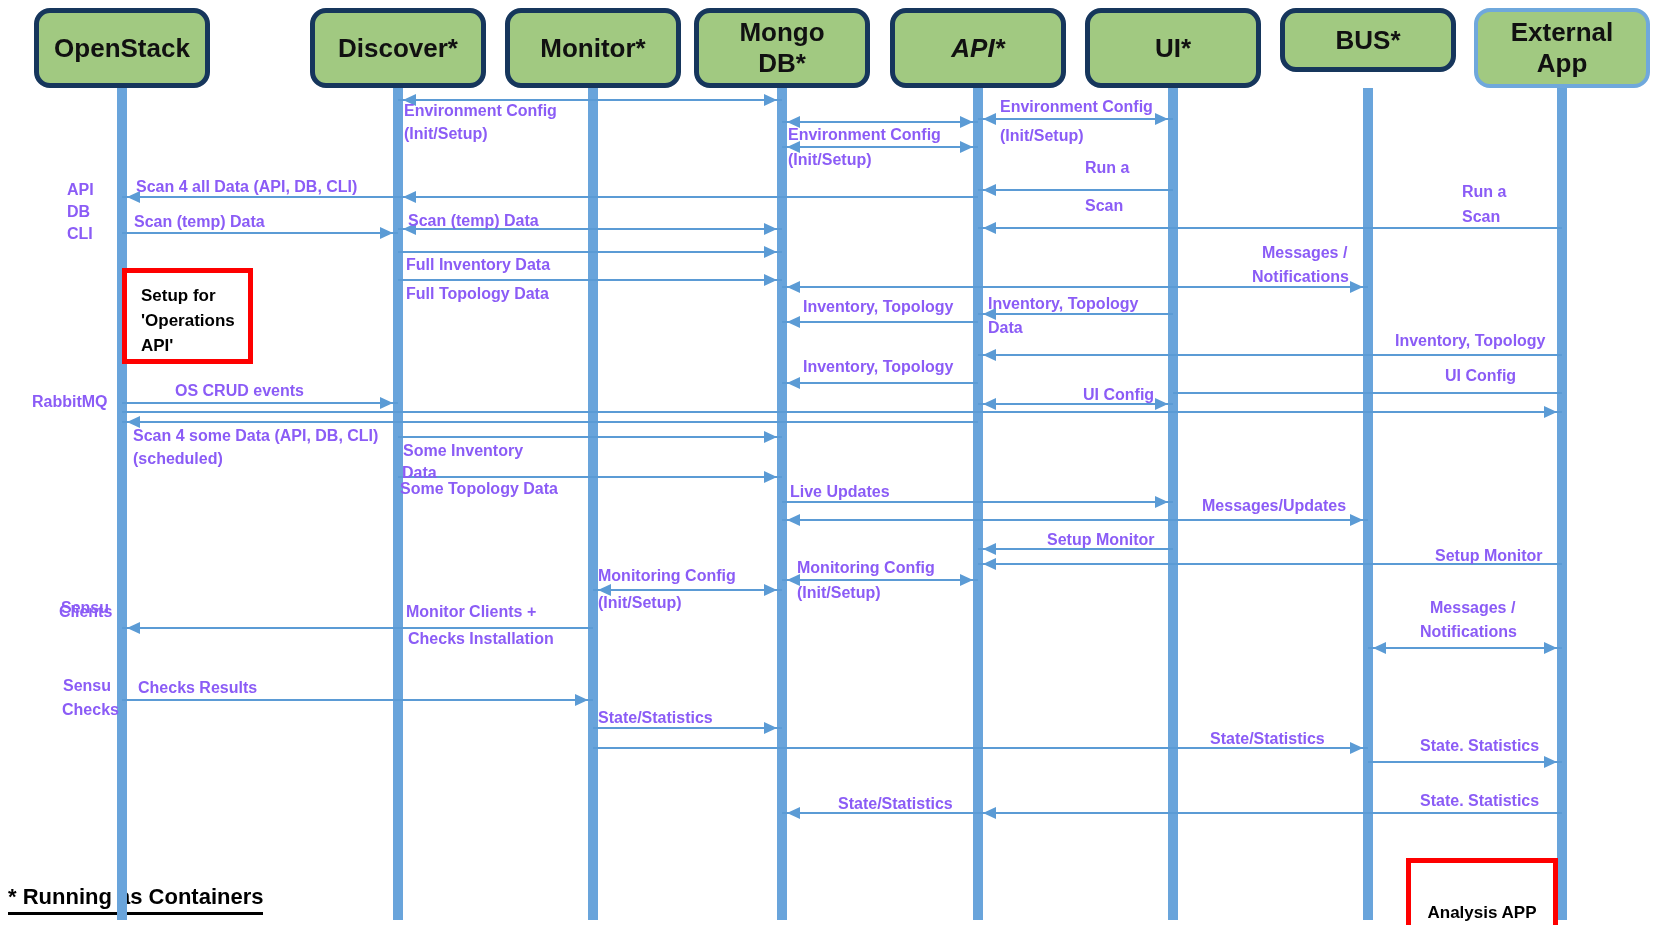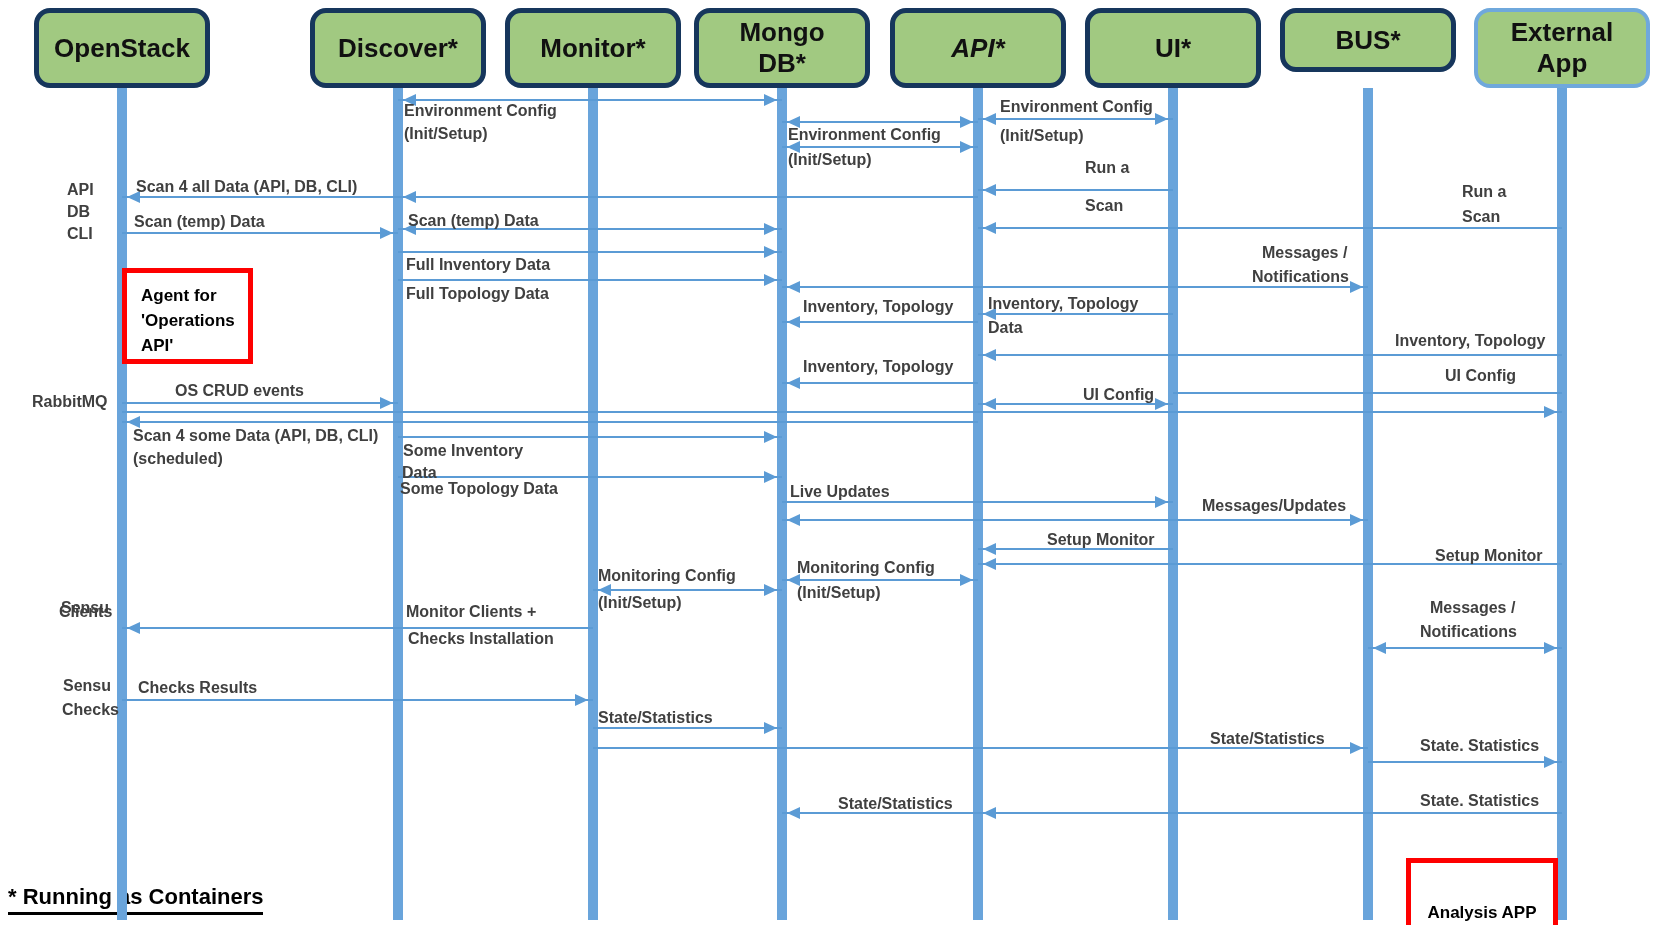--- a/index.html
+++ b/index.html
@@ -4,21 +4,21 @@
 <style>
   html,body{margin:0;padding:0;background:#fff;}
   #diagram{position:relative;width:1655px;height:925px;background:#fff;overflow:hidden;
            font-family:"Liberation Sans",sans-serif;}
   .actor-box{position:absolute;box-sizing:border-box;border-radius:16px;
              display:flex;flex-direction:column;align-items:center;justify-content:center;
              font-weight:bold;font-size:26px;color:#111;text-align:center;line-height:31px;}
   .lifeline{position:absolute;width:10px;}
   .arrow-line{position:absolute;height:2px;}
   .tri{position:absolute;width:0;height:0;}
-  .lbl{position:absolute;font-weight:bold;font-size:16px;color:#404040;white-space:nowrap;line-height:19px;}
+  .lbl{position:absolute;font-weight:bold;font-size:16px;color:#8b5cf6;white-space:nowrap;line-height:19px;}
   .callout{position:absolute;box-sizing:border-box;background:#fff;}
   .callout .ctext{font-weight:bold;font-size:17px;color:#000;line-height:25px;}
   #footer-note{position:absolute;left:8px;top:884px;font-weight:bold;font-size:22px;color:#000;
                border-bottom:3px solid #000;padding-bottom:2px;white-space:nowrap;}
 </style>
 </head>
 <body>
 
 <div id="diagram">
   <div id="footer-note">* Running as Containers</div>
@@ -190,20 +190,20 @@
     <div class="lbl" style="left: 1420px; top: 622px;">Notifications</div>
     <div class="lbl" style="left: 63px; top: 676px;">Sensu</div>
     <div class="lbl" style="left: 62px; top: 700px;">Checks</div>
     <div class="lbl" style="left: 138px; top: 678px;">Checks Results</div>
     <div class="lbl" style="left: 598px; top: 708px;">State/Statistics</div>
     <div class="lbl" style="left: 1210px; top: 729px;">State/Statistics</div>
     <div class="lbl" style="left: 1420px; top: 736px;">State. Statistics</div>
     <div class="lbl" style="left: 838px; top: 794px;">State/Statistics</div>
     <div class="lbl" style="left: 1420px; top: 791px;">State. Statistics</div>
     <div class="callout" style="left: 122px; top: 268px; width: 131px; height: 96px; border: 5px solid rgb(254, 0, 0); display: flex; flex-direction: column; justify-content: flex-start; align-items: flex-start; padding: 10px 0px 0px 14px;">
-      <div class="ctext">Agent for</div>
+      <div class="ctext">Setup for</div>
       <div class="ctext">'Operations</div>
       <div class="ctext"> API'</div>
     </div>
     <div class="callout" style="left: 1406px; top: 858px; width: 152px; height: 80px; border: 5px solid rgb(254, 0, 0); display: flex; flex-direction: column; justify-content: flex-end; align-items: center; padding: 0px 0px 8px;">
       <div class="ctext">Analysis APP</div>
     </div>
   </div>
 
 </body></html>

